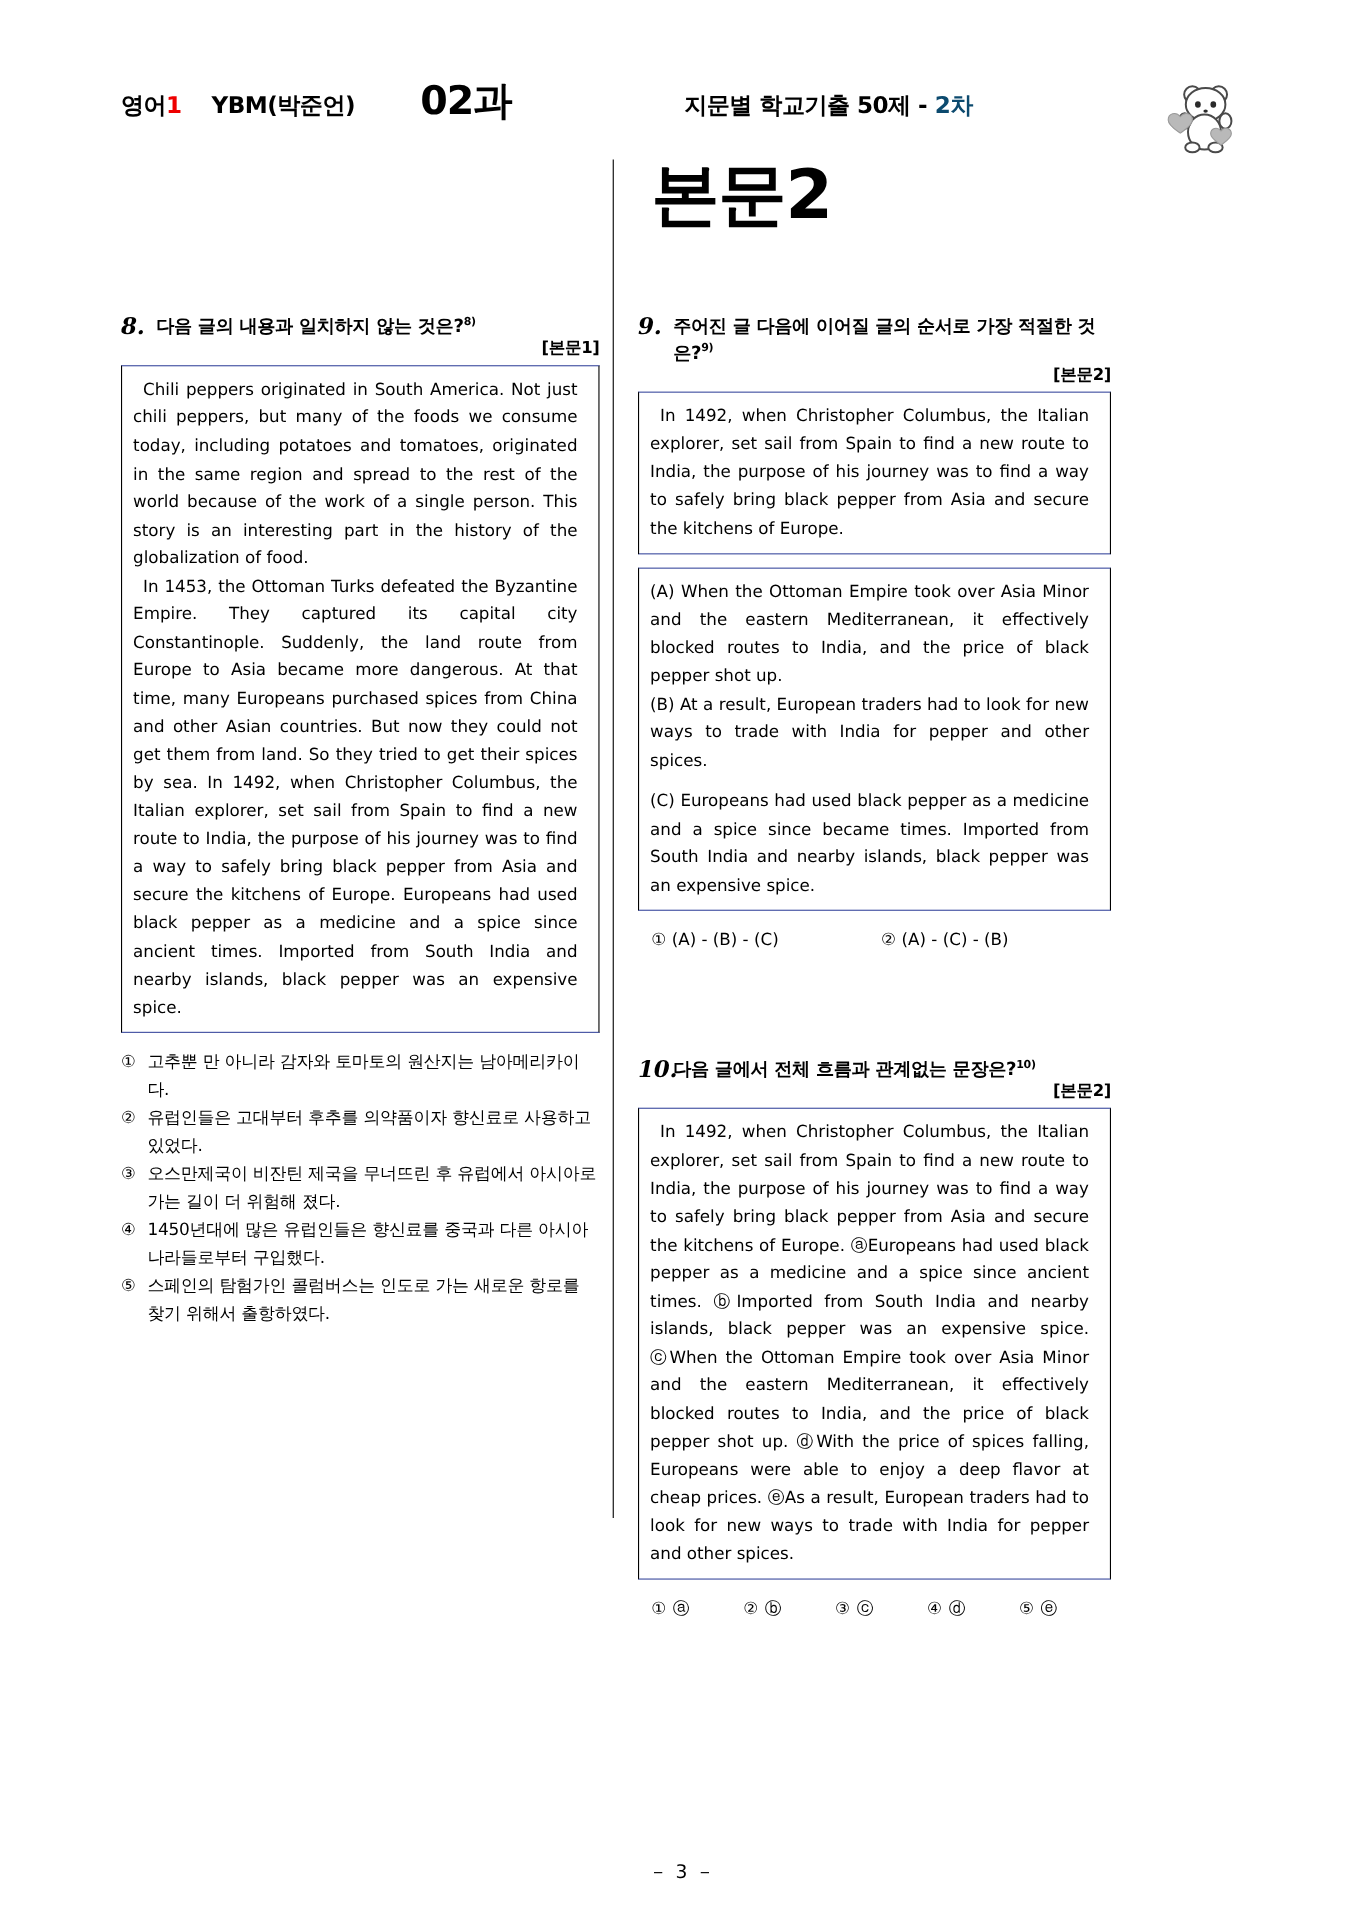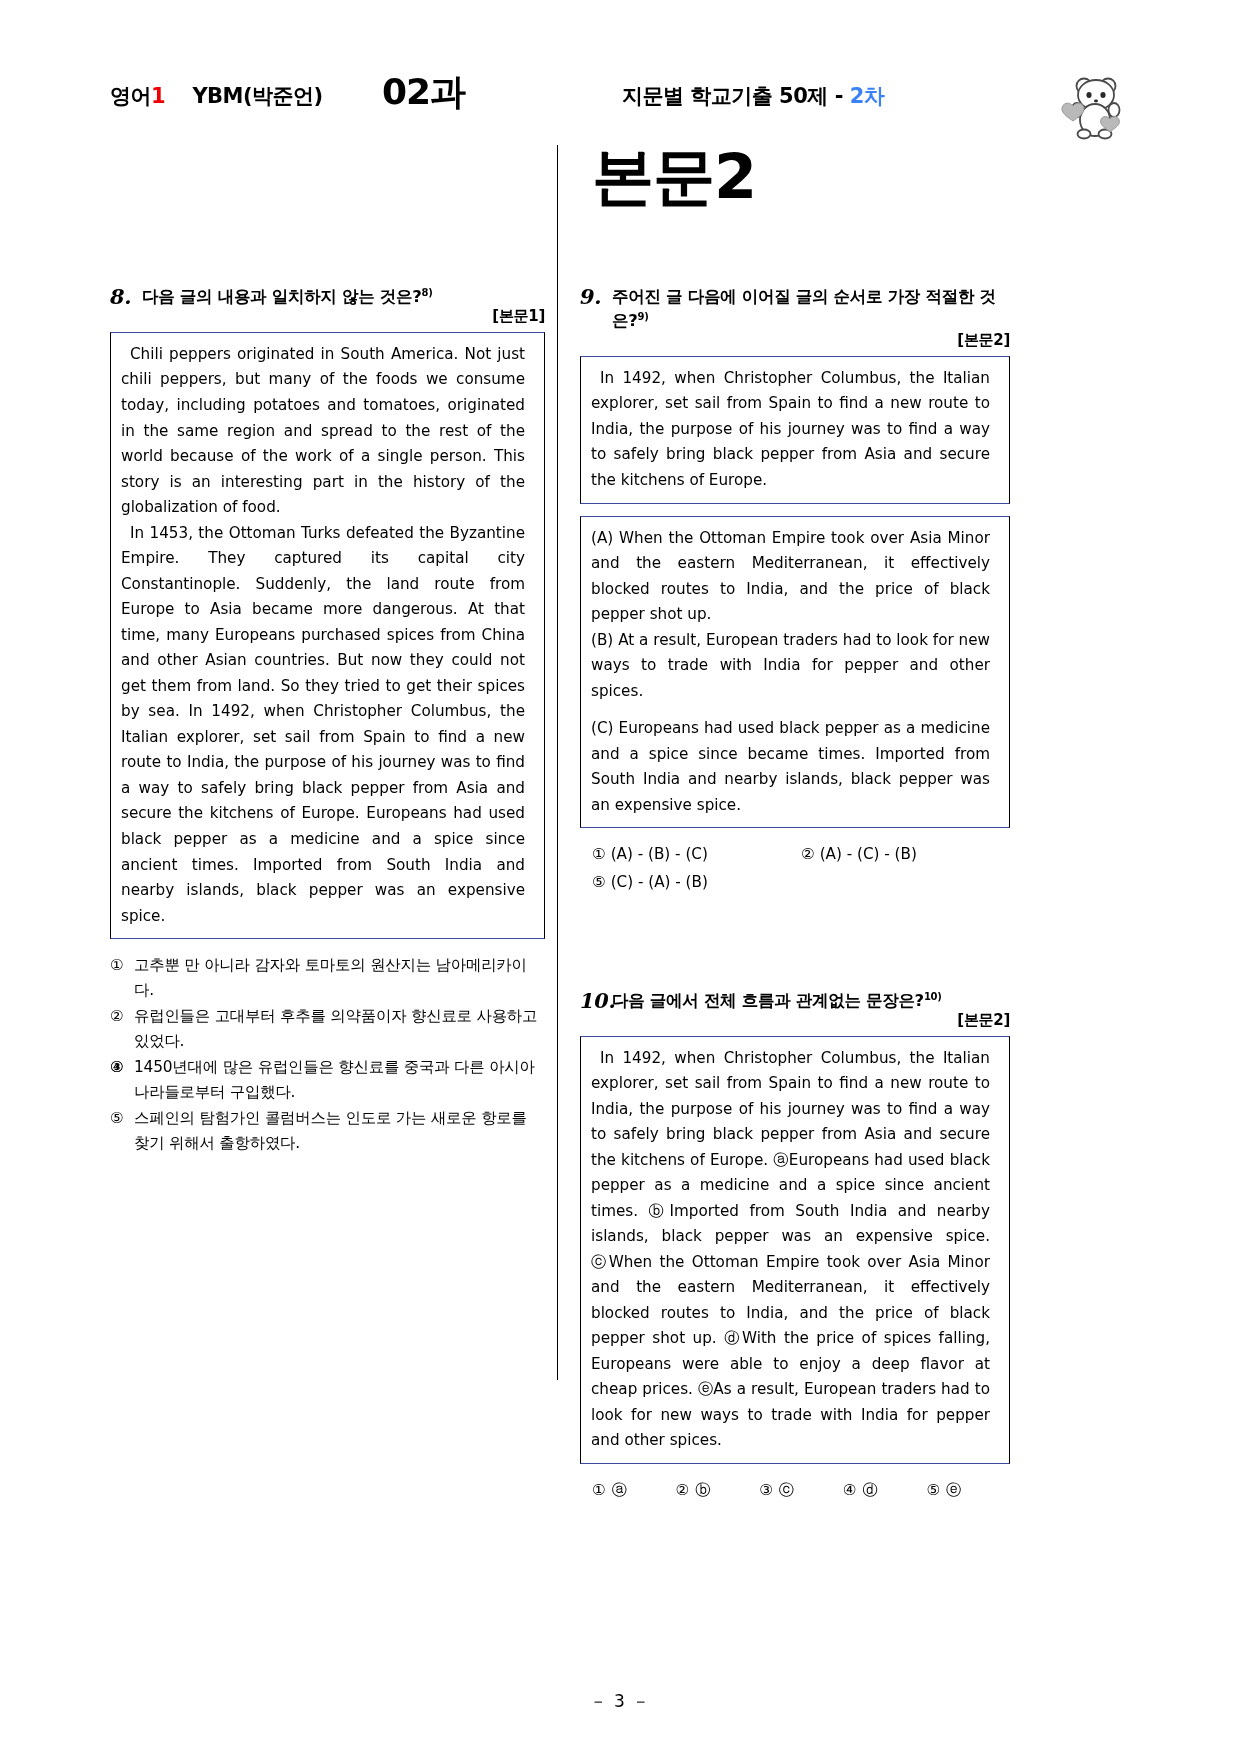--- a/index.html
+++ b/index.html
@@ -51,21 +51,21 @@
   }
   .hdr-right {
     position: absolute;
     left: 512px;
     top: 14px;
     font-size: 21px;
     font-weight: bold;
     letter-spacing: -0.5px;
     white-space: nowrap;
   }
-  .hdr-right .red { color: #3b82f6; }
+  .hdr-right .red { color: #0c4a6e; }
   .mascot {
     position: absolute;
     left: 945px;
     top: -6px;
     width: 80px;
     height: 80px;
   }
 
   
   .divider {
@@ -277,20 +277,21 @@
       <div class="ch">
         <span class="mk">①</span>
         <span>고추뿐 만 아니라 감자와 토마토의 원산지는 남아메리카이다.</span>
       </div>
       <div class="ch">
         <span class="mk">②</span>
         <span>유럽인들은 고대부터 후추를 의약품이자 향신료로 사용하고 있었다.</span>
       </div>
       <div class="ch">
         <span class="mk">③</span>
+        <span>오스만제국이 비잔틴 제국을 무너뜨린 후 유럽에서 아시아로 가는 길이 더 위험해 졌다.</span>
       </div>
       <div class="ch">
         <span class="mk">④</span>
         <span>1450년대에 많은 유럽인들은 향신료를 중국과 다른 아시아 나라들로부터 구입했다.</span>
       </div>
       <div class="ch">
         <span class="mk">⑤</span>
         <span>스페인의 탐험가인 콜럼버스는 인도로 가는 새로운 항로를 찾기 위해서 출항하였다.</span>
       </div>
     </div>
@@ -315,26 +316,20 @@
 
     <div class="choices-order">
       <div class="row">
         <div class="cell">
           <span class="mk">①</span><span>(A) - (B) - (C)</span>
         </div>
         <div class="cell">
           <span class="mk">②</span><span>(A) - (C) - (B)</span>
         </div>
       </div>
-      <div class="row">
-        <div class="cell">
-          <span class="mk">⑤</span><span>(C) - (A) - (B)</span>
-        </div>
-        <div class="cell"></div>
-      </div>
     </div>
 
     <div class="spacer-q10"></div>
 
     <div class="q-head inline-tag">
       <span class="q-num">10.</span><span>다음 글에서 전체 흐름과 관계없는 문장은?</span><span class="q-sup">10)</span>
     </div>
     <div class="q-tag">[본문2]</div>
 
     <div class="passage">

